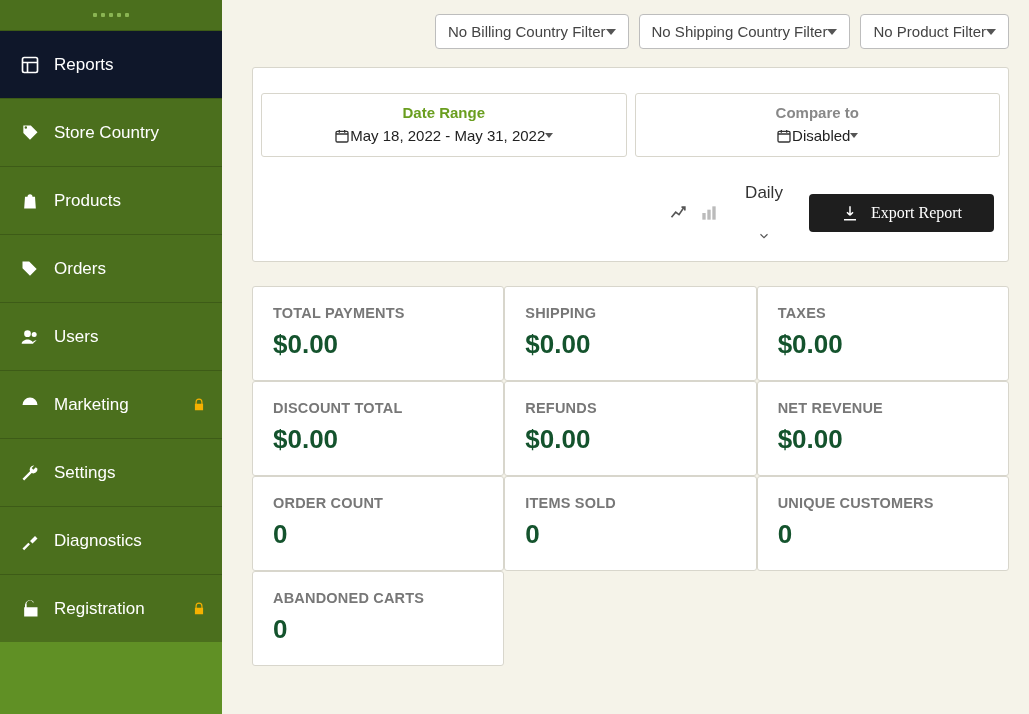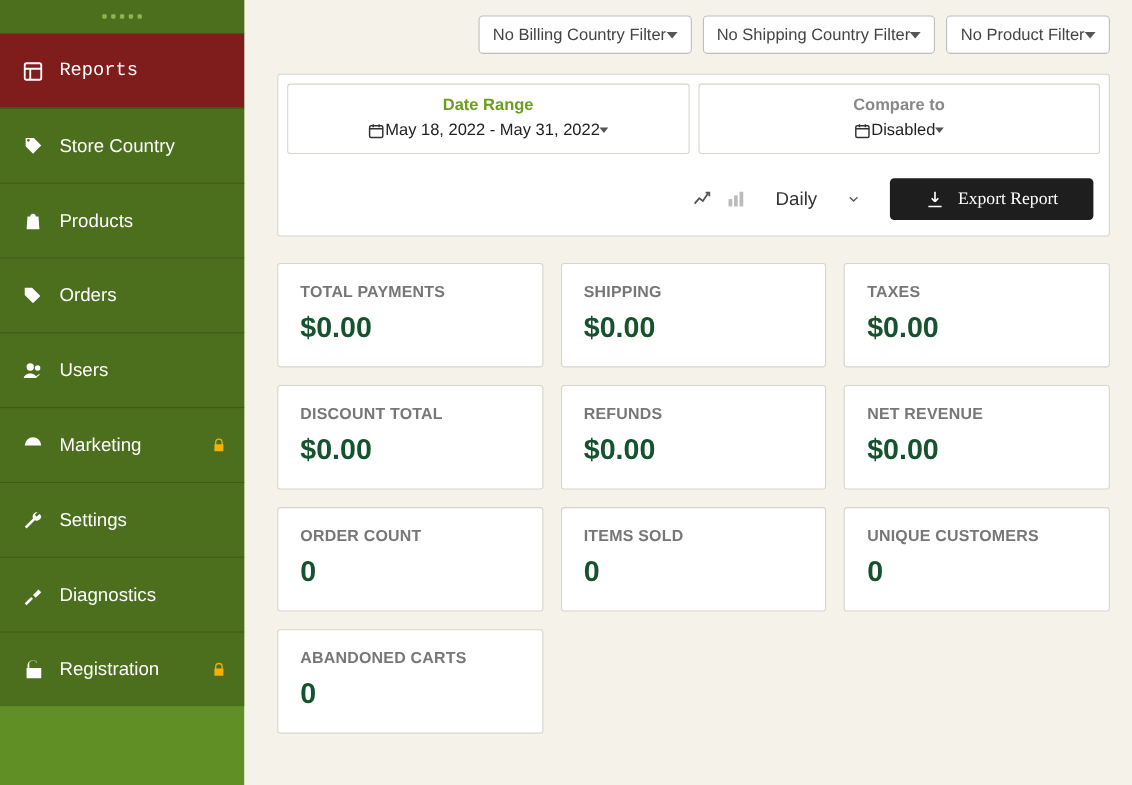--- a/index.html
+++ b/index.html
@@ -35,22 +35,21 @@
     align-items: center;
     height: 68px;
     padding: 0 16px;
     color: #fff;
     font-size: 17px;
     cursor: pointer;
     background: #4b6f1d;
     border-top: 1px solid #3d5b17;
   }
   .nav-item.light {
-    background: #7f1d1d;
-    font-family: Liberation Mono, monospace;
+    background: #0f172a;
   }
   .nav-item .icon {
     width: 28px;
     display:flex;align-items:center;justify-content:center;
     margin-right: 10px;
     color:#fff;
   }
   .nav-item .lock {
     margin-left:auto;
     color:#f5b100;
@@ -88,47 +87,47 @@
     background:#fff;
     border-radius:3px;
     padding:0;
     margin-bottom:24px;
   }
   .panel-row1 {
     display:flex;gap:8px;padding:8px;
   }
   .range-box {
     flex:1;border:1px solid #d8d6cc;border-radius:3px;
-    text-align:center;padding:10px 8px 12px;
+    text-align:center;padding:10px 8px 12px;margin-top:17px;
   }
   .range-title {font-size:15px;font-weight:600;}
   .range-title.green{color:#6a9e1f;}
   .range-title.grey{color:#888;}
   .range-value {margin-top:6px;font-size:15px;color:#222;display:flex;align-items:center;justify-content:center;gap:0;}
   .cal-icon{width:16px;height:16px;display:inline-block;}
   .panel-row2{
     display:flex;align-items:center;justify-content:flex-end;gap:18px;
     padding:14px 14px 14px;
   }
   .view-toggle{display:flex;gap:10px;align-items:center;}
   .tiny-icon{width:20px;height:20px;color:#666;cursor:pointer;}
   .interval-select{
     display:flex;align-items:center;gap:26px;font-size:17px;color:#333;
-    padding:4px 8px;cursor:pointer;
+    padding:4px 8px;cursor:pointer;flex-direction:column;
   }
   .export-btn{
     background:#1e1e1e;color:#fff;border-radius:4px;
     padding:10px 32px;font-size:16px;display:flex;align-items:center;gap:12px;
     cursor:pointer;border:none;font-family:Liberation Serif, serif;
   }
   
   .grid{
     display:grid;
     grid-template-columns:repeat(3,1fr);
-    gap:16px;
+    gap:0;
   }
   .card{
     border:1px solid #d8d6cc;background:#fff;border-radius:3px;
     padding:18px 20px 20px;
   }
   .card-title{font-size:14.5px;font-weight:700;color:#777;letter-spacing:.2px;margin-bottom:8px;text-transform:uppercase;}
   .card-value{font-size:26px;font-weight:700;color:#14532d;}
 </style>
 </head>
 <body>

